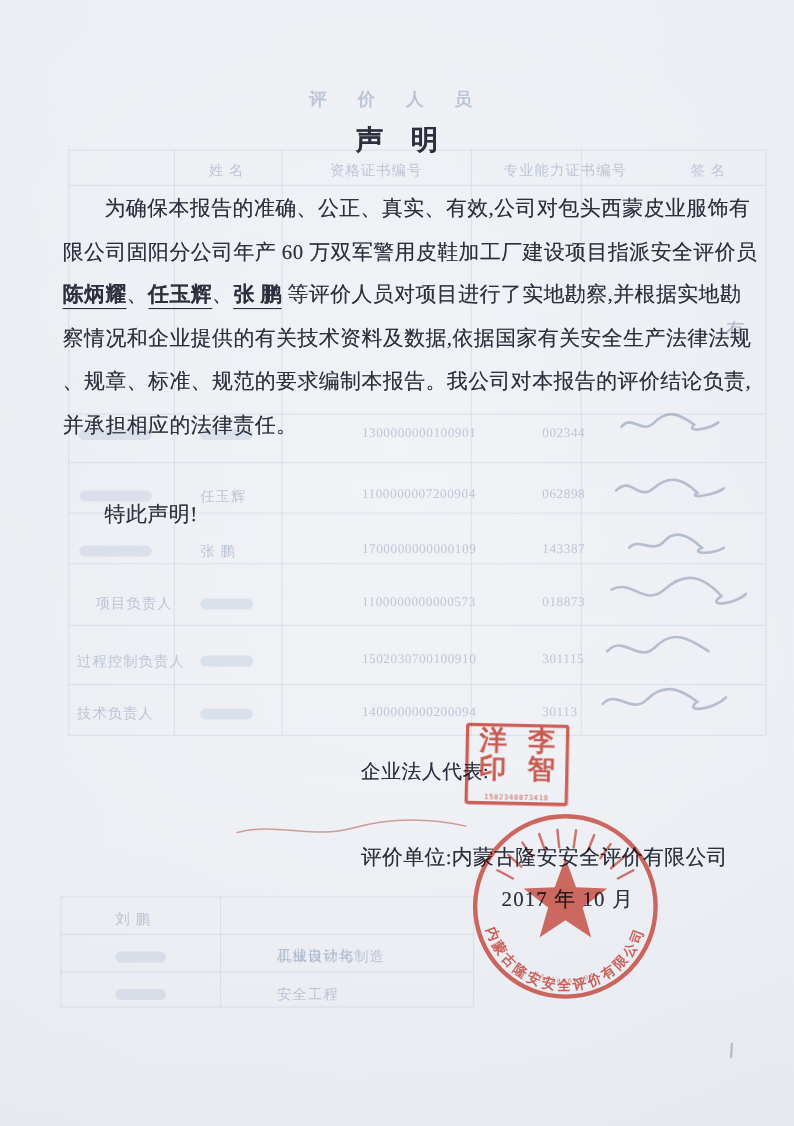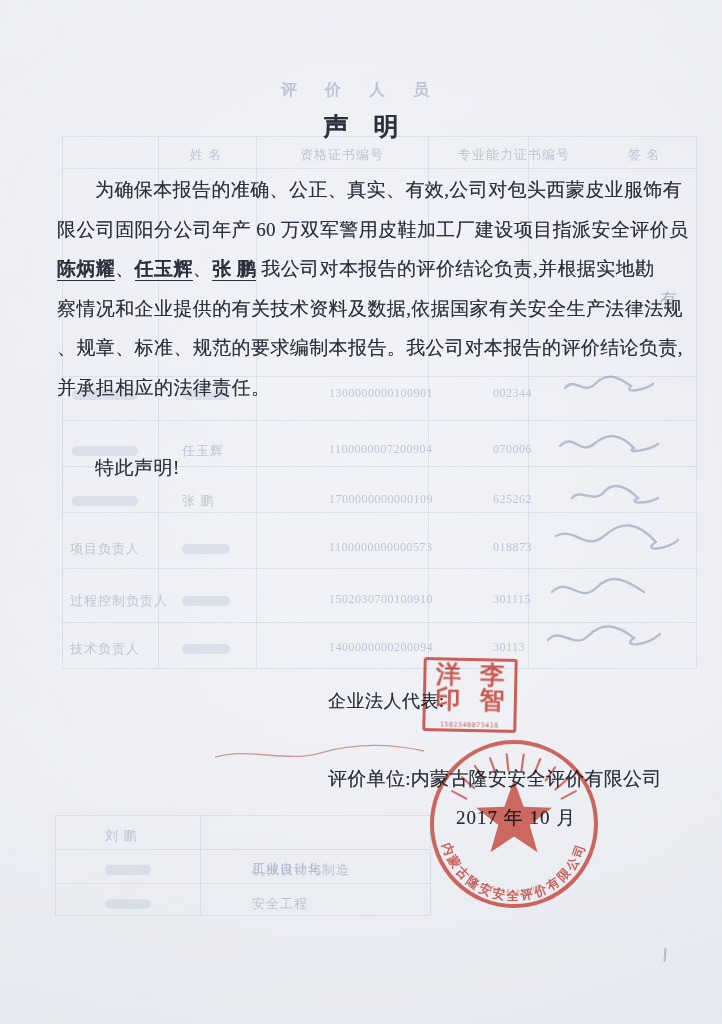--- a/index.html
+++ b/index.html
@@ -92,26 +92,26 @@
     <div class="bcell" style="left:628px;top:146px">签  名</div>
 
     <div id="bleed-rows">
         <div class="smear" style="left: 72px; top: 390px; width: 66px;"></div>
         <div class="smear" style="left: 182px; top: 390px; width: 48px;"></div>
         <div class="bcell num" style="left: 288px; top: 386px;">1300000000100901</div>
         <div class="bcell num" style="left: 452px; top: 386px;">002344</div>
         <div class="smear" style="left: 72px; top: 446px; width: 66px;"></div>
         <div class="bcell " style="left: 182px; top: 442px;">任玉辉</div>
         <div class="bcell num" style="left: 288px; top: 442px;">1100000007200904</div>
-        <div class="bcell num" style="left: 452px; top: 442px;">070006</div>
+        <div class="bcell num" style="left: 452px; top: 442px;">062898</div>
         <div class="smear" style="left: 72px; top: 496px; width: 66px;"></div>
         <div class="bcell " style="left: 182px; top: 492px;">张 鹏</div>
         <div class="bcell num" style="left: 288px; top: 492px; text-align: center;">1700000000000109</div>
-        <div class="bcell num" style="left: 452px; top: 492px;">625262</div>
-        <div class="bcell " style="left: 70px; top: 540px;">项目负责人</div>
+        <div class="bcell num" style="left: 452px; top: 492px;">143387</div>
+        <div class="bcell " style="left: 87px; top: 540px;">项目负责人</div>
         <div class="smear" style="left: 182px; top: 544px; width: 48px;"></div>
         <div class="bcell num" style="left: 288px; top: 540px;">1100000000000573</div>
         <div class="bcell num" style="left: 452px; top: 540px;">018873</div>
         <div class="bcell " style="left: 70px; top: 592px;">过程控制负责人</div>
         <div class="smear" style="left: 182px; top: 596px; width: 48px;"></div>
         <div class="bcell num" style="left: 288px; top: 592px;">1502030700100910</div>
         <div class="bcell num" style="left: 452px; top: 592px;">301115</div>
         <div class="bcell " style="left: 70px; top: 640px;">技术负责人</div>
         <div class="smear" style="left: 182px; top: 644px; width: 48px;"></div>
         <div class="bcell num" style="left: 288px; top: 640px;">1400000000200094</div>
@@ -141,21 +141,21 @@
     <div class="jmark"></div>
   </div>
 
   <div class="ink">
     <div class="doc-title">声　明</div>
 
     <div class="body-block">
       <div class="bline indent">为确保本报告的准确、公正、真实、有效,公司对包头西蒙皮业服饰有</div>
       <div class="bline">限公司固阳分公司年产 60 万双军警用皮鞋加工厂建设项目指派安全评价员</div>
       <div class="bline">
-        <span class="uname">陈炳耀</span><span>、</span><span class="uname">任玉辉</span><span>、</span><span class="uname">张 鹏</span><span> 我公司对本报告的评价结论负责,并根据实地勘</span>
+        <span class="uname">陈炳耀</span><span>、</span><span class="uname">任玉辉</span><span>、</span><span class="uname">张 鹏</span><span> 等评价人员对项目进行了实地勘察,并根据实地勘</span>
       </div>
       <div class="bline">察情况和企业提供的有关技术资料及数据,依据国家有关安全生产法律法规</div>
       <div class="bline">、规章、标准、规范的要求编制本报告。我公司对本报告的评价结论负责,</div>
       <div class="bline">并承担相应的法律责任。</div>
     </div>
 
     <div class="closing">特此声明!</div>
 
     <div class="legal-rep">企业法人代表:</div>
 

